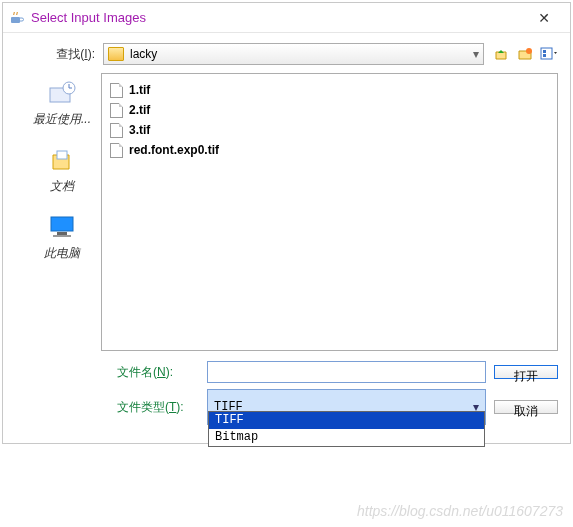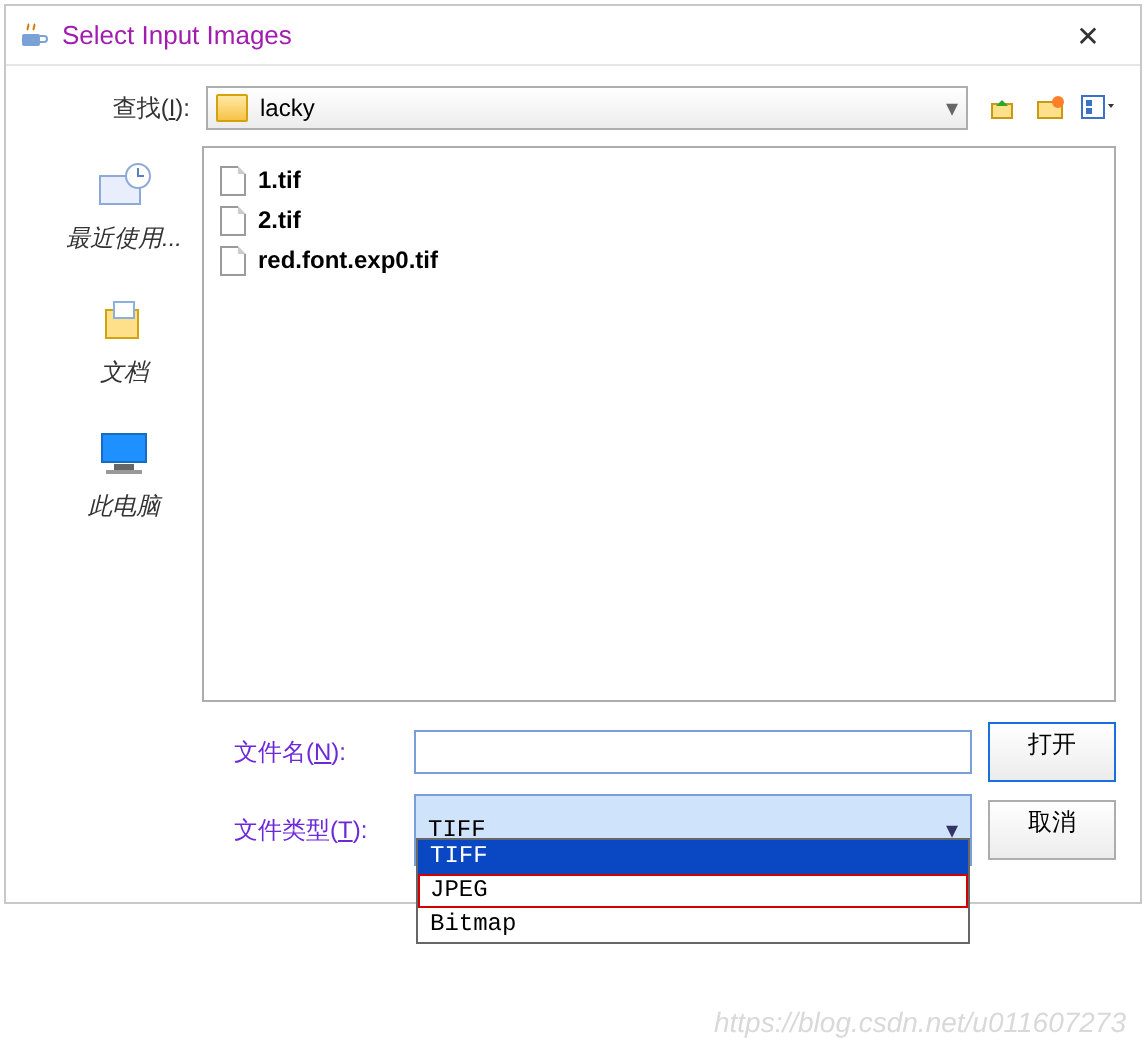--- a/index.html
+++ b/index.html
@@ -23,24 +23,24 @@
 .places { width:78px; display:flex; flex-direction:column; gap:18px; padding-top:6px; align-items:center; }
 .place { display:flex; flex-direction:column; align-items:center; gap:4px; color:#333; width:100%;font-style:italic; }
 .place .pic { width:32px; height:28px; display:flex; align-items:center; justify-content:center; }
 .filelist { flex:1; height:278px; border:1px solid #adadad; background:#fff; padding:6px 8px; overflow:auto;font-weight:bold; }
 .file-row { display:flex; align-items:center; height:20px; gap:6px; }
 .file-ic { width:13px; height:15px; border:1px solid #9a9a9a; position:relative; background:#fff; }
 .file-ic:before { content:""; position:absolute; right:-1px; top:-1px; border-top:4px solid #fff; border-left:4px solid #ccc; }
 
 .botrows { margin-top:10px; }
 .br { display:flex; align-items:center; margin-bottom:6px; }
-.br .lbl2 { width:90px; text-align:left; margin-left:16px; color:#6d28d9; }
+.br .lbl2 { width:90px; text-align:left; margin-left:16px; color:#15803d; }
 .br .lbl2 u { text-decoration:underline; }
 .input { flex:1; height:22px; border:1px solid #7a9fd6; background:#fff; margin-right:8px; }
-.btn { width:64px; height:30px; border:1px solid #adadad; background:linear-gradient(#fff,#ececec); text-align:center; line-height:20px; }
+.btn { width:64px; height:14px; border:1px solid #adadad; background:linear-gradient(#fff,#ececec); text-align:center; line-height:20px; }
 .btn.primary { border:1px solid #1a6fe0; color:#000; }
 
 .type-combo { flex:1; height:36px; border:1px solid #7a9fd6; background:#cfe3fb; margin-right:8px; display:flex; align-items:center; padding:0 6px; position:relative; }
 .type-combo .chev { margin-left:auto; color:#336; }
 .dropdown { position:absolute; left:0; top:21px; width:100%; border:1px solid #666; background:#fff; z-index:10; }
 .opt { height:17px; line-height:17px; padding:0 6px; font-family: "Courier New", monospace; font-size:12px; color:#000; }
 .opt.selected { background:#0a47c2; color:#fff; }
 .opt.jpeg { outline:1px solid #d40000; outline-offset:-1px; position:relative; z-index:2; }
 
 .watermark { position:absolute; right:10px; bottom:8px; color:#d9d9d9; font-size:14px; font-style:italic; pointer-events:none; }
@@ -130,41 +130,44 @@
         <div class="file-row">
             <span class="file-ic"></span>
             <span>1.tif</span>
           </div>
         <div class="file-row">
             <span class="file-ic"></span>
             <span>2.tif</span>
           </div>
         <div class="file-row">
             <span class="file-ic"></span>
+            <span>3.tif</span>
+          </div>
+        <div class="file-row">
+            <span class="file-ic"></span>
             <span>red.font.exp0.tif</span>
           </div>
       </div>
     </div>
 
     <div class="botrows">
       <div class="br">
         <span style="width:78px"></span>
         <span class="lbl2"><span>文件名(</span><u>N</u><span>):</span></span>
         <div class="input" value=""></div>
         <div class="btn primary">打开</div>
       </div>
       <div class="br">
         <span style="width:78px"></span>
         <span class="lbl2"><span>文件类型(</span><u>T</u><span>):</span></span>
         <div class="type-combo">
           <span style="font-family:'Courier New',monospace">TIFF</span>
           <span class="chev">▾</span>
           <div class="dropdown">
             <div class="opt selected">TIFF</div>
-            <div class="opt jpeg">JPEG</div>
             <div class="opt">Bitmap</div>
 
           </div>
         </div>
         <div class="btn">取消</div>
       </div>
     </div>
   </div>
 </div>
 

